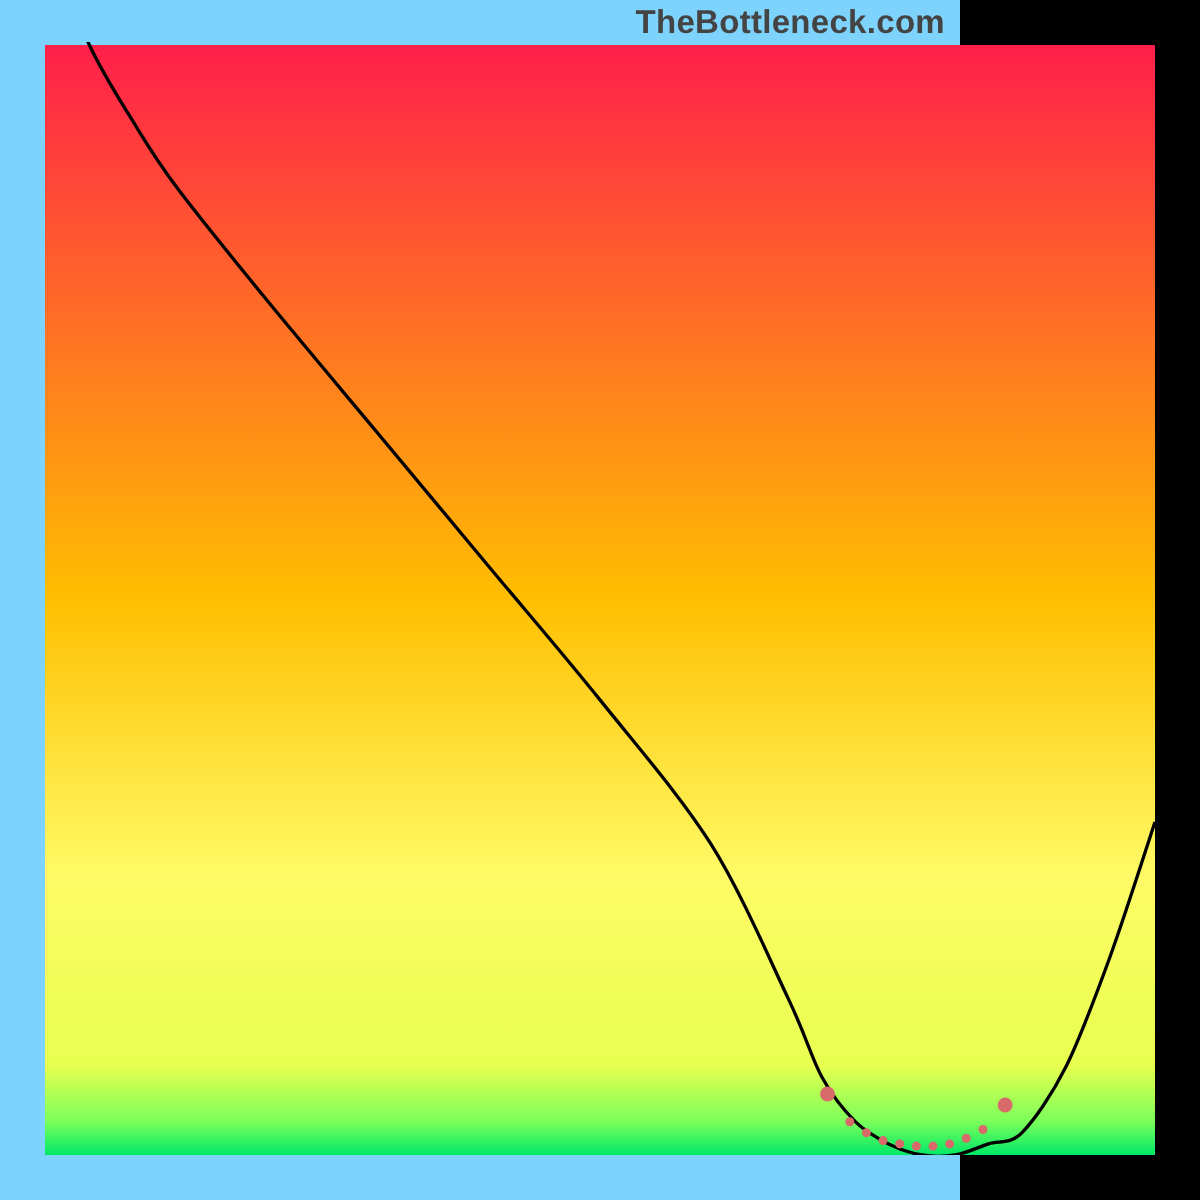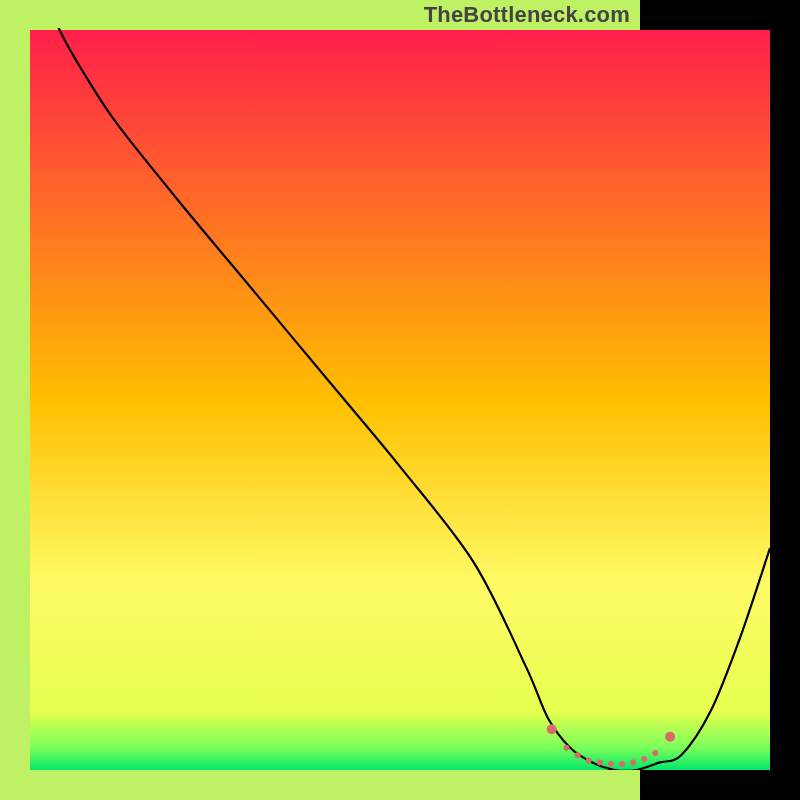--- a/index.html
+++ b/index.html
@@ -7,21 +7,21 @@
     padding: 0;
     background: #000;
     width: 800px;
     height: 800px;
     overflow: hidden;
     font-family: Arial, Helvetica, sans-serif;
   }
   .frame {
     width: 640px;
     height: 800px;
-    background: #bef264;
+    background: #7dd3fc;
     position: relative;
   }
   .attribution {
     position: absolute;
     top: 2px;
     right: 10px;
     color: #444;
     font-size: 22px;
     font-weight: 600;
     letter-spacing: 0.2px;

